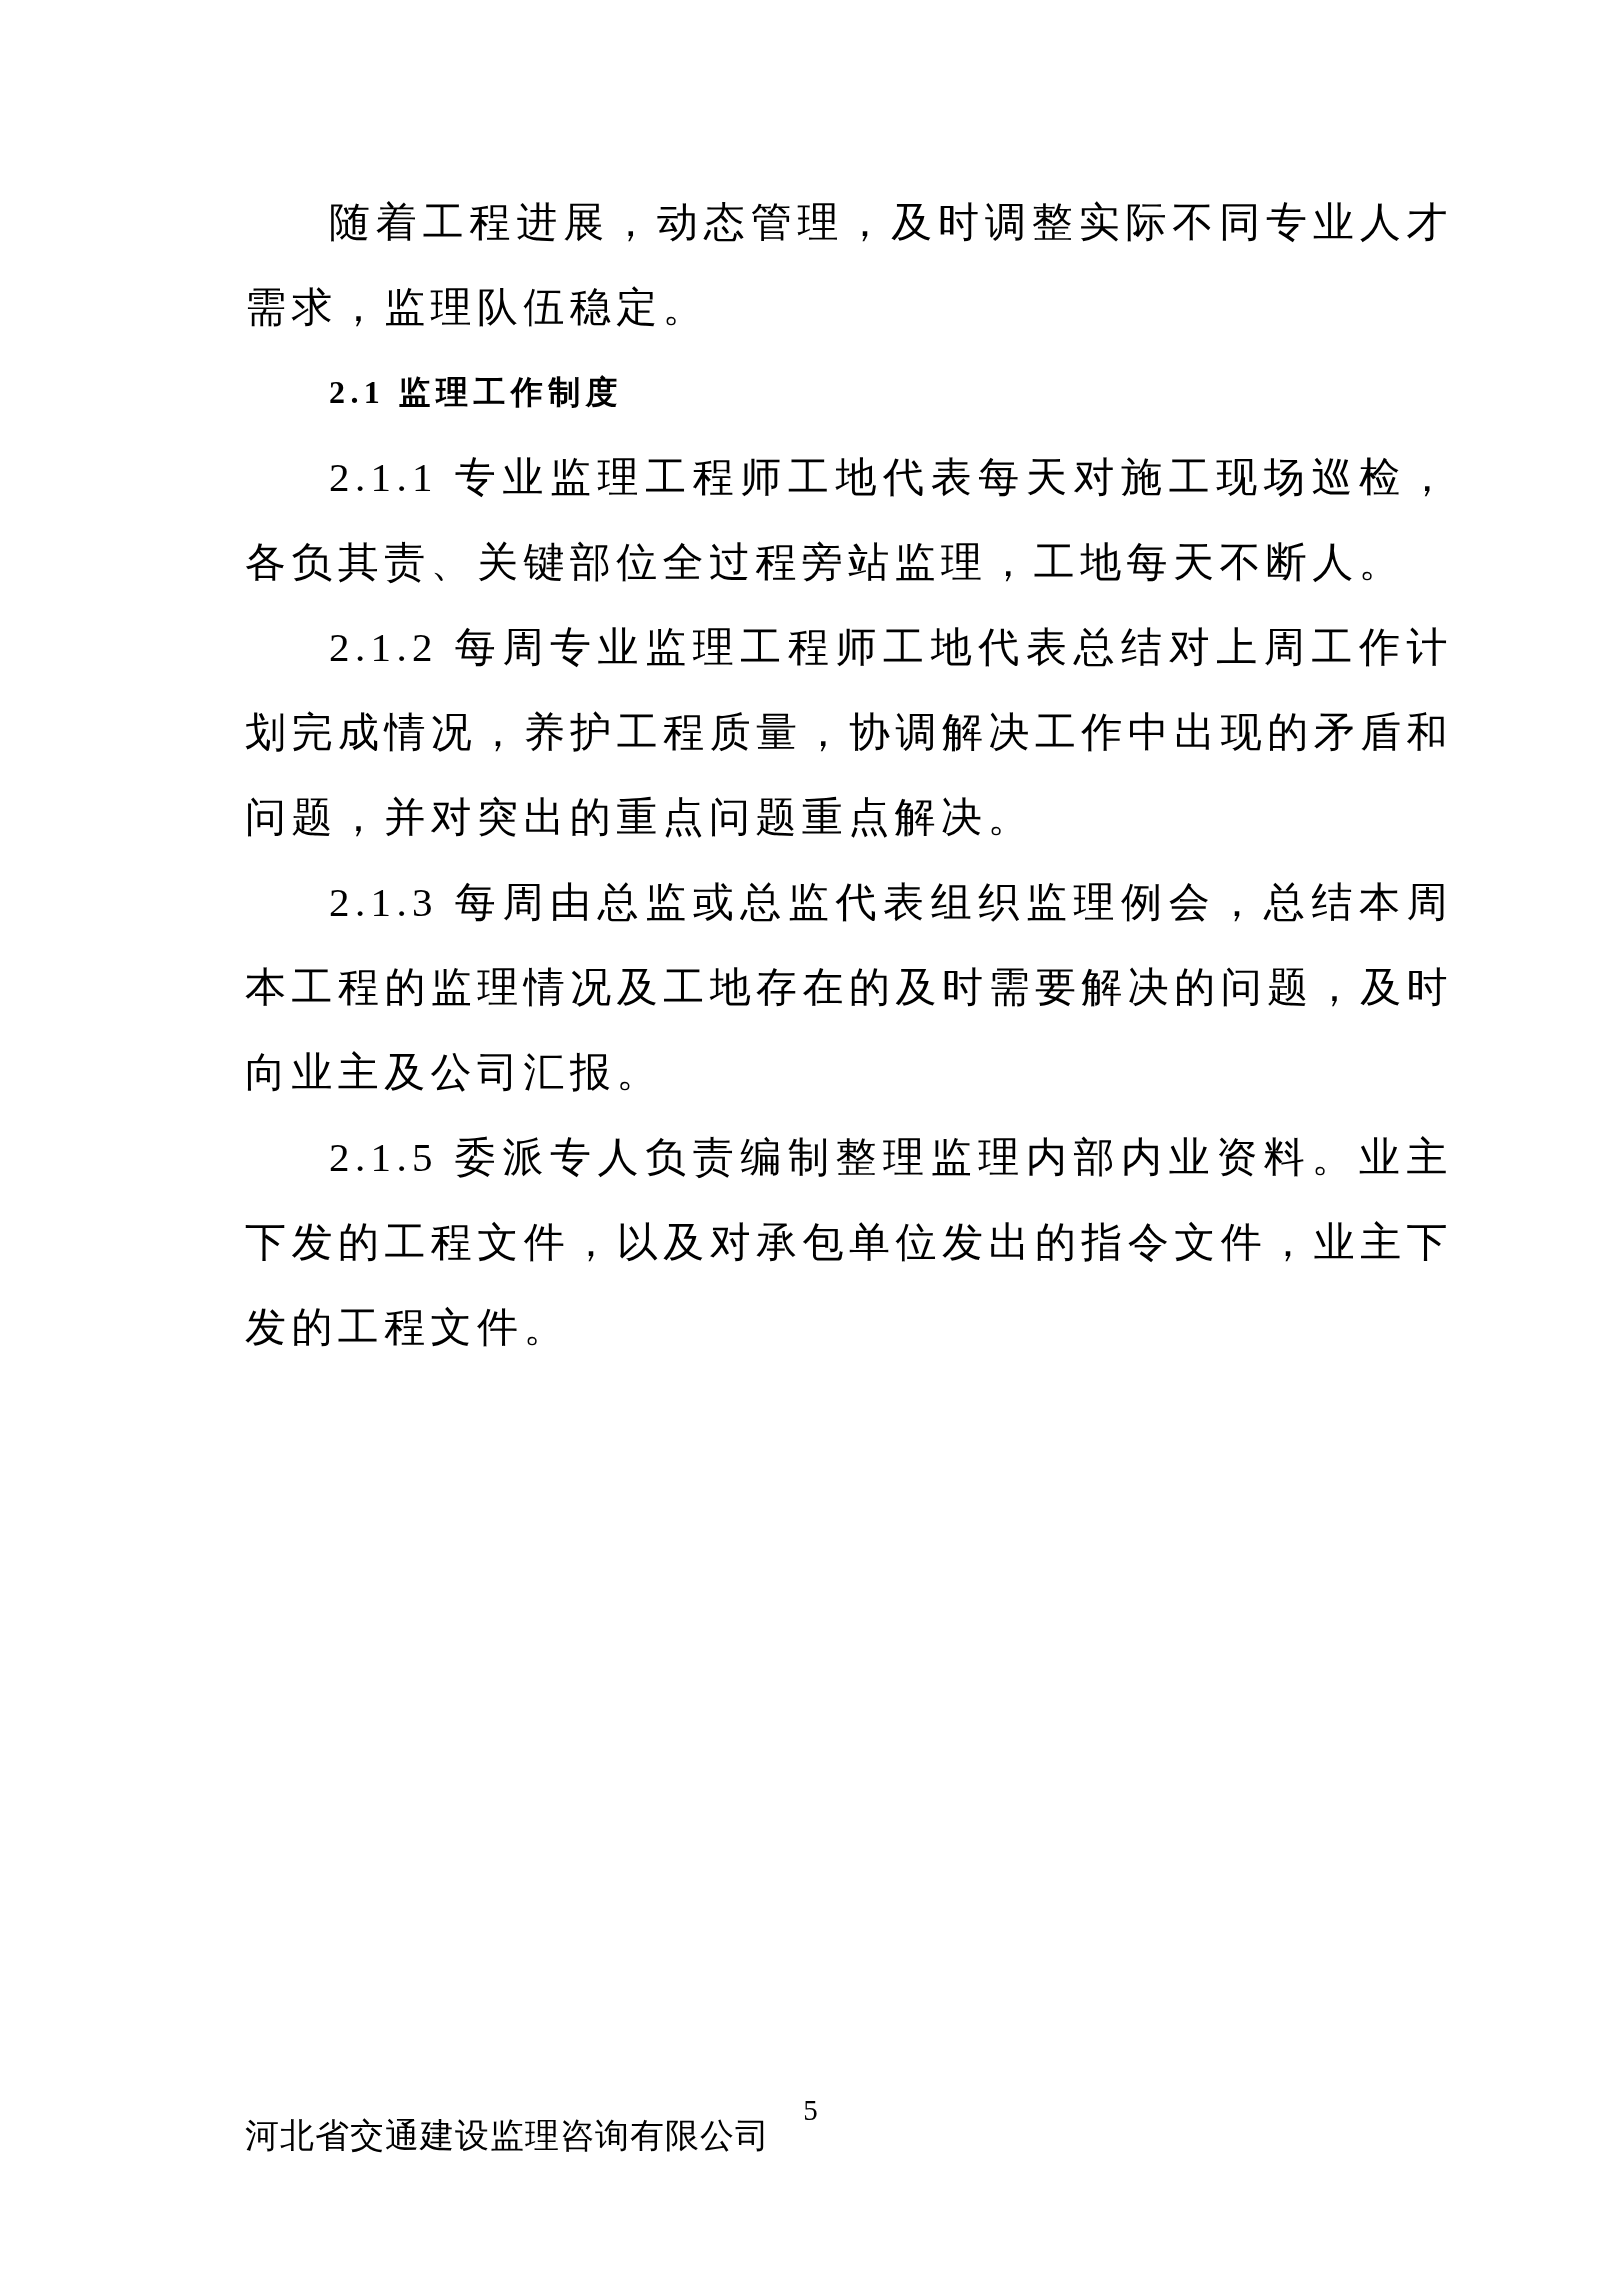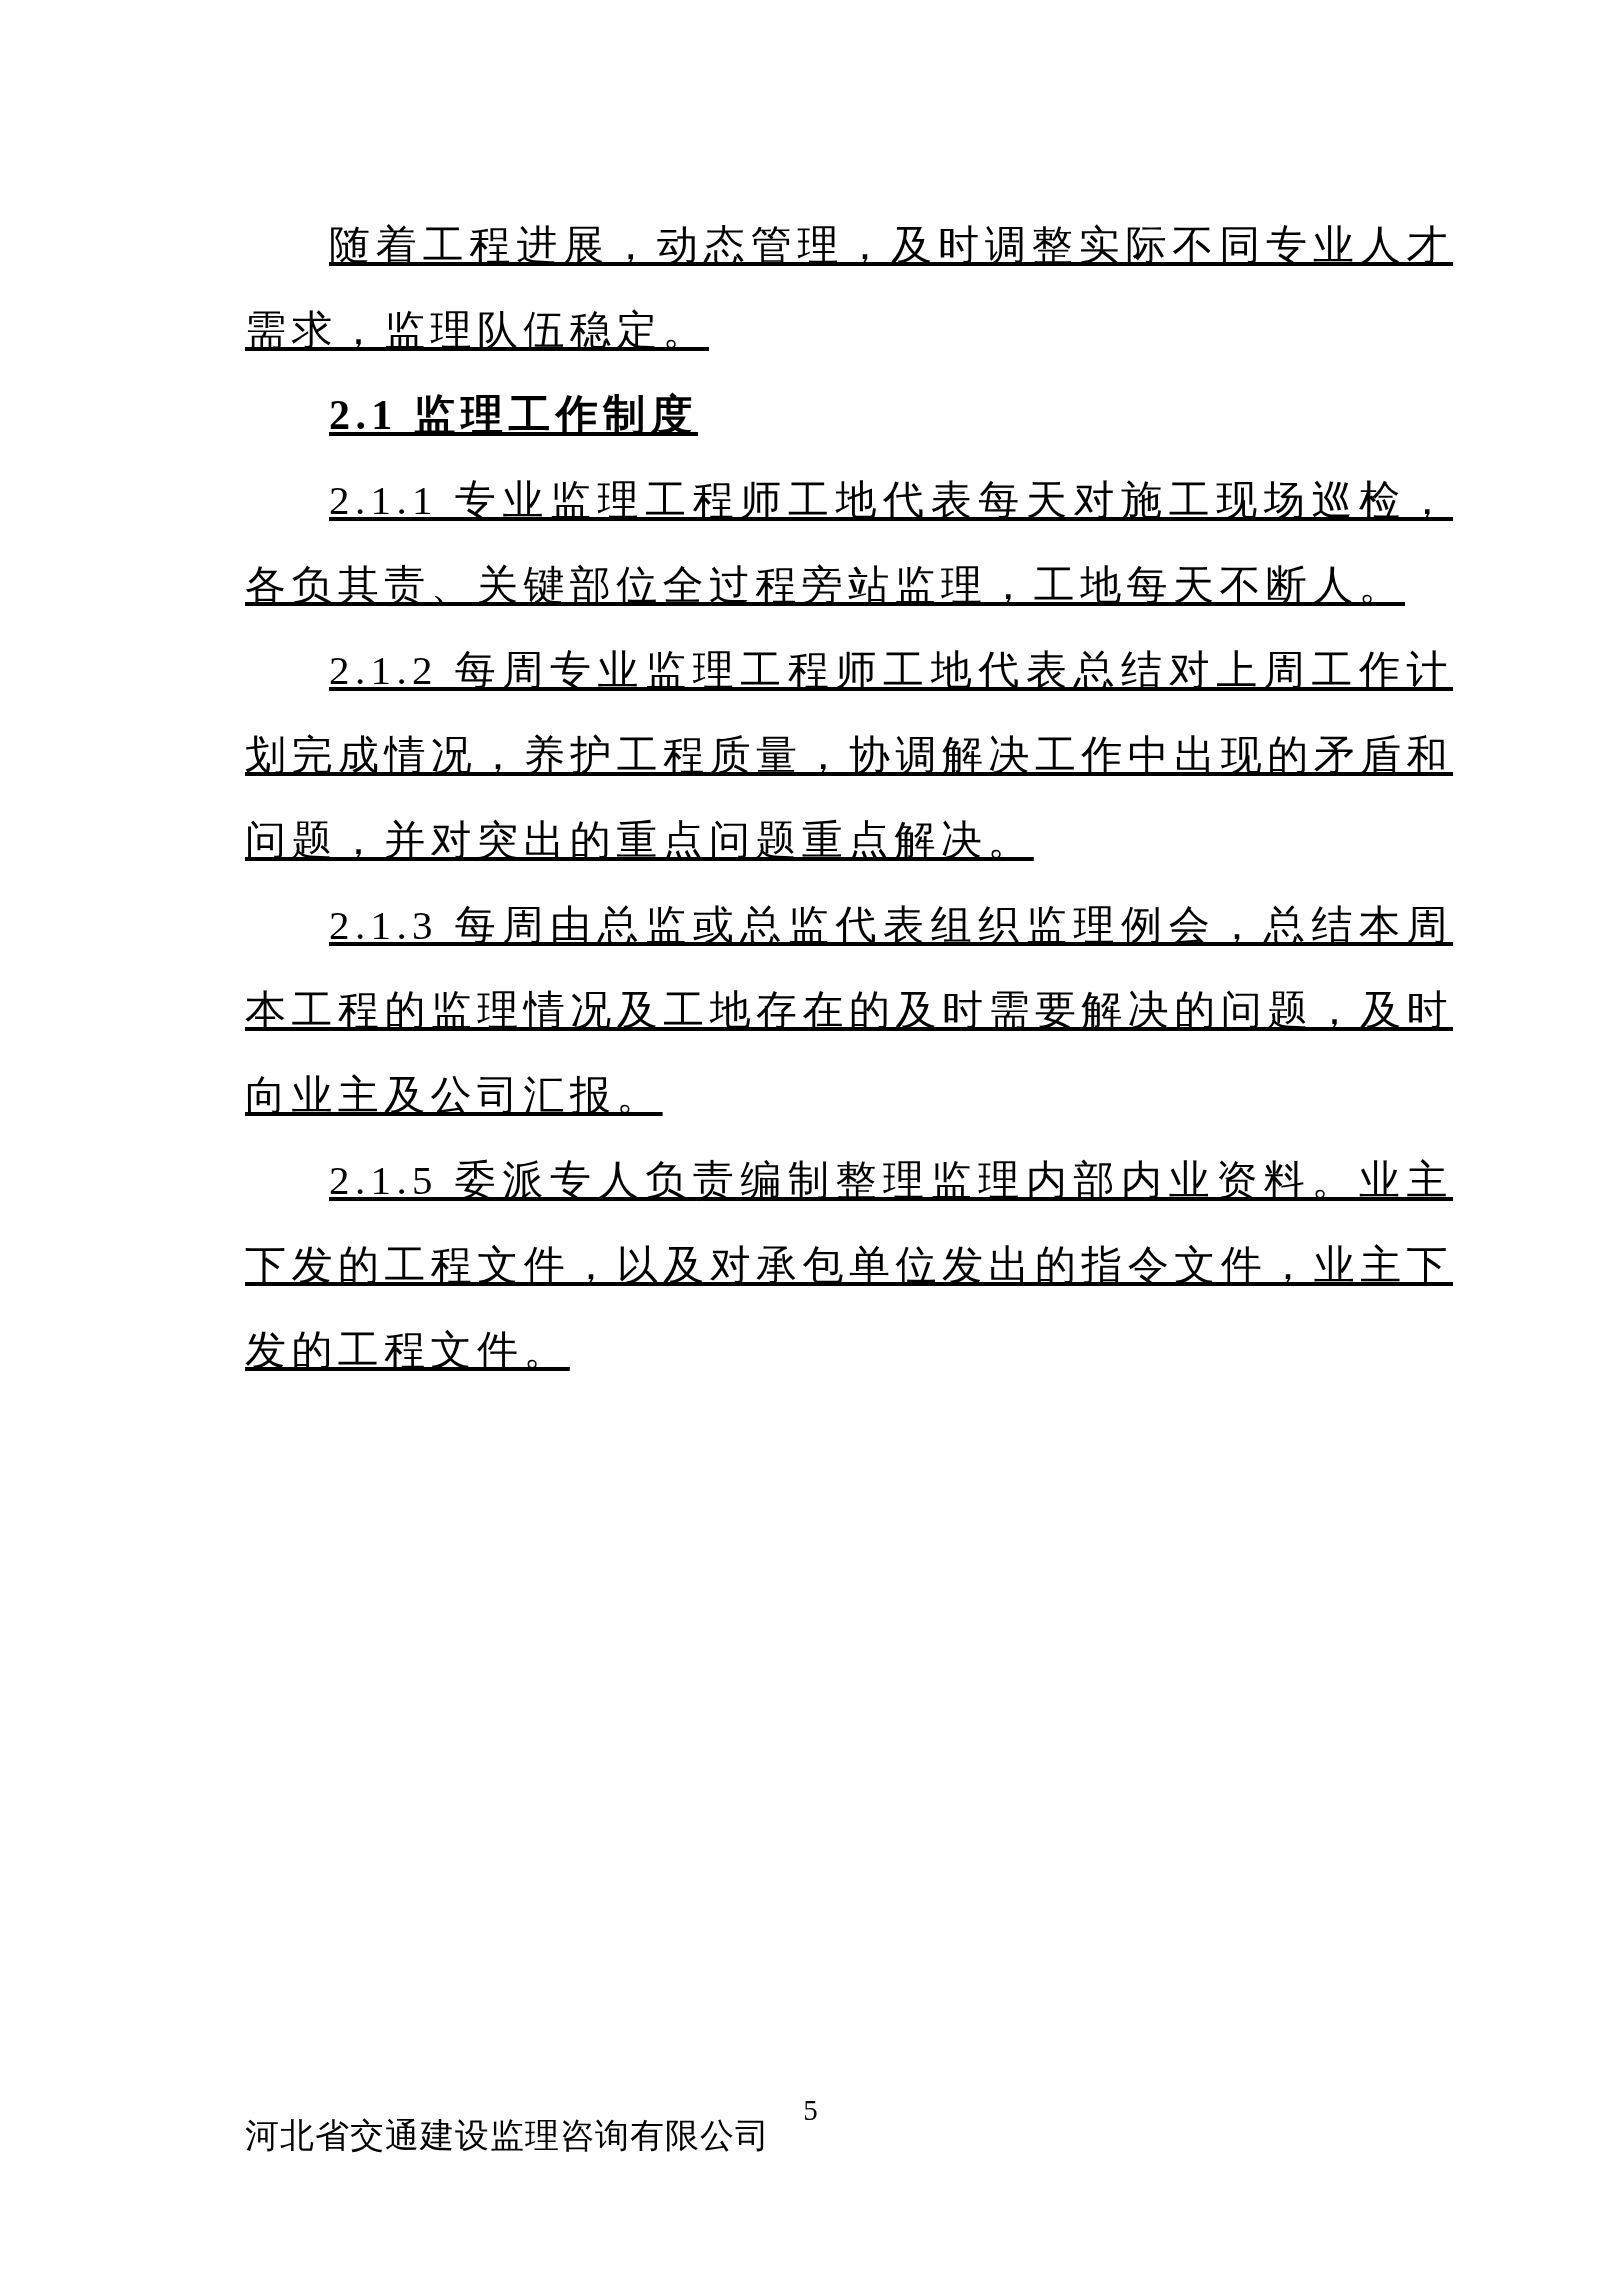--- a/index.html
+++ b/index.html
@@ -12,39 +12,38 @@
     width: 1621px;
     height: 2293px;
     background: #ffffff;
     overflow: hidden;
     font-family: "Liberation Serif", "DejaVu Serif", serif;
     color: #000000;
   }
   .doc-body {
     position: absolute;
     left: 245px;
-    top: 203px;
+    top: 180px;
     width: 1208px;
     font-size: 41px;
     line-height: 85px;
     letter-spacing: 5.4px;
     text-align: justify;
-    text-decoration: underline;
   }
   .para {
     margin: 0;
     padding: 0;
     text-indent: 84px;
   }
   .heading {
     margin: 0;
     padding: 0;
     text-indent: 84px;
     font-weight: bold;
-    font-size: 42px;
+    font-size: 32px;
     line-height: 85px;
   }
   .page-number {
     position: absolute;
     left: 0;
     top: 2094px;
     width: 1621px;
     text-align: center;
     font-size: 29px;
     line-height: 33px;

